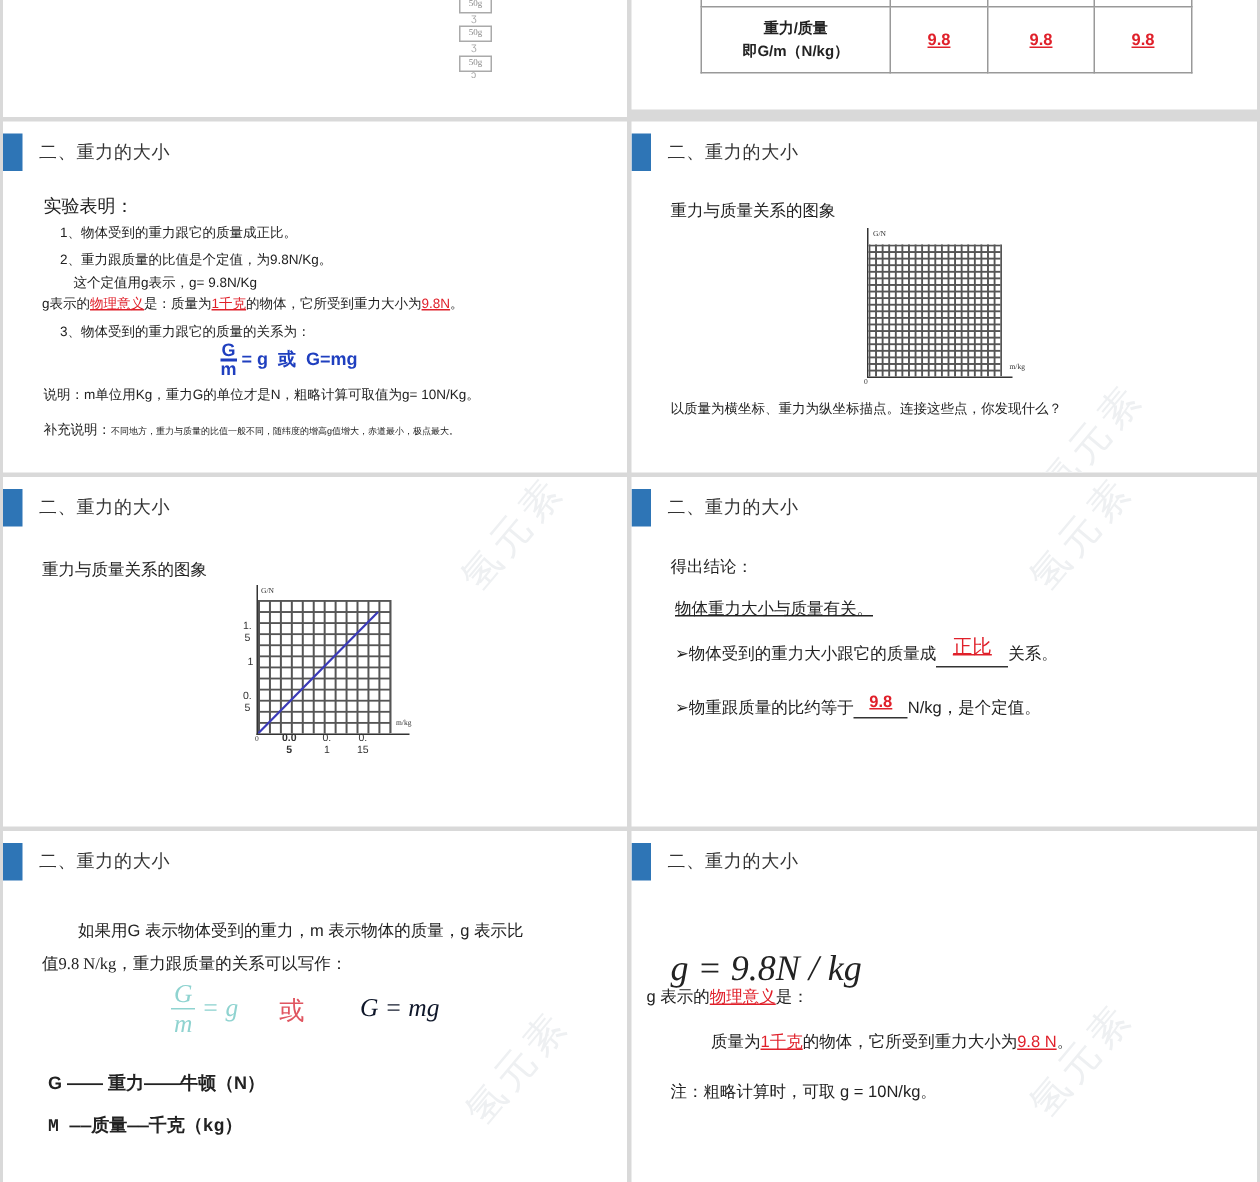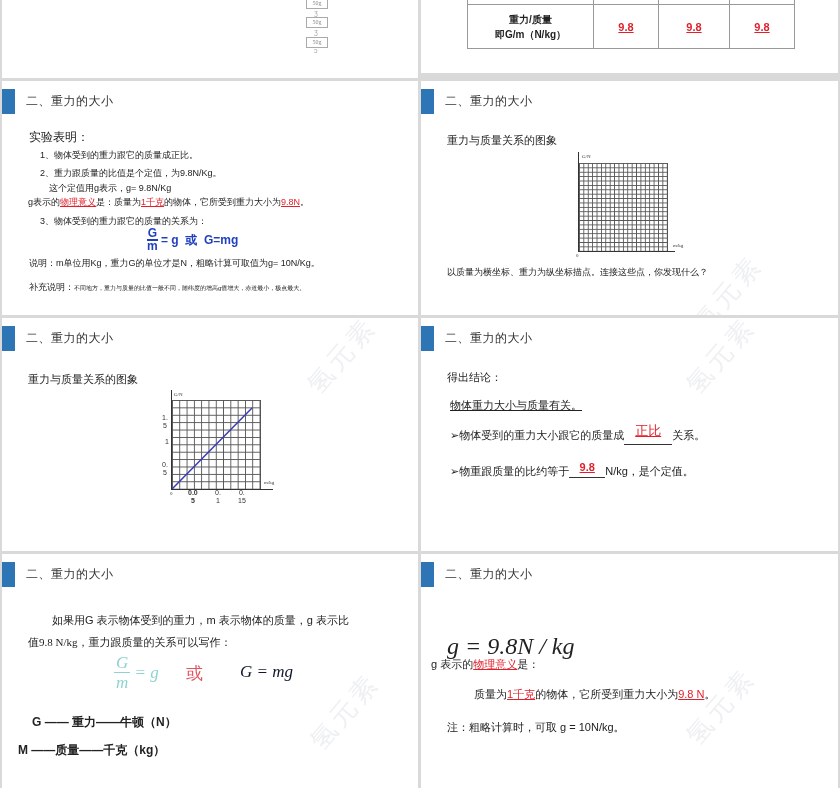--- a/index.html
+++ b/index.html
@@ -168,21 +168,21 @@
   <div class="t serif-i" style="left:112px;top:99px;color:#8fd3d0;font-size:17px;">
     <span style="display:inline-block;vertical-align:middle;text-align:center;line-height:19px;">
       <span style="display:block;border-bottom:1px solid #8fd3d0;padding:0 2px;">G</span>
       <span style="display:block;">m</span>
     </span>
     <span style="vertical-align:middle;">= g</span>
   </div>
   <div class="t" style="left:184px;top:108px;color:#e05560;font-size:17px;">或</div>
   <div class="t serif-i" style="left:238px;top:108px;color:#0f172a;font-size:17px;">G = mg</div>
   <div class="t" style="left:30px;top:160px;font-size:12px;font-weight:bold;">G —— 重力——牛顿（N）</div>
-  <div class="t" style="left:16px;top:188px;font-size:12px;font-weight:bold;">M ——质量——千克（kg）</div>
+  <div class="t" style="left:30px;top:188px;font-size:12px;font-weight:bold;font-family:Liberation Mono, monospace;">M ——质量——千克（kg）</div>
 </div>
 
 <div class="slide r3 cr">
   <div class="hdr-bar"></div>
   <div class="hdr-title">二、重力的大小</div>
   <div class="wm" style="left:255px;top:135px;">氢元素</div>
   <div class="t serif-i" style="left:26px;top:55px;font-size:24px;margin-top:24px;">g = 9.8N / kg</div>
   <div class="t" style="left:10px;top:103px;font-size:11px;">
     <span>g 表示的</span><span class="red">物理意义</span><span>是：</span>
   </div>

